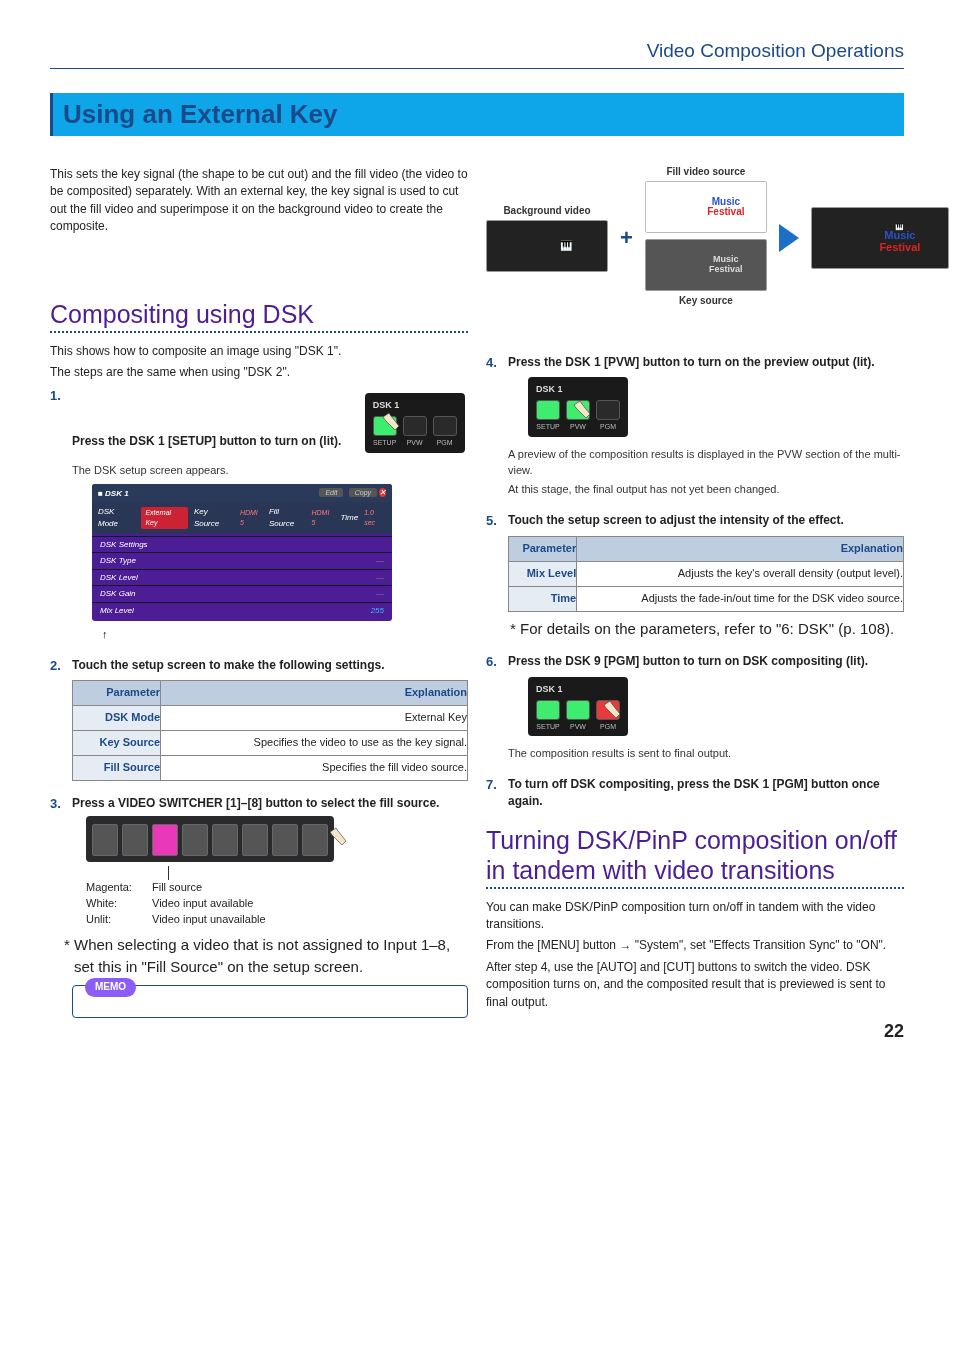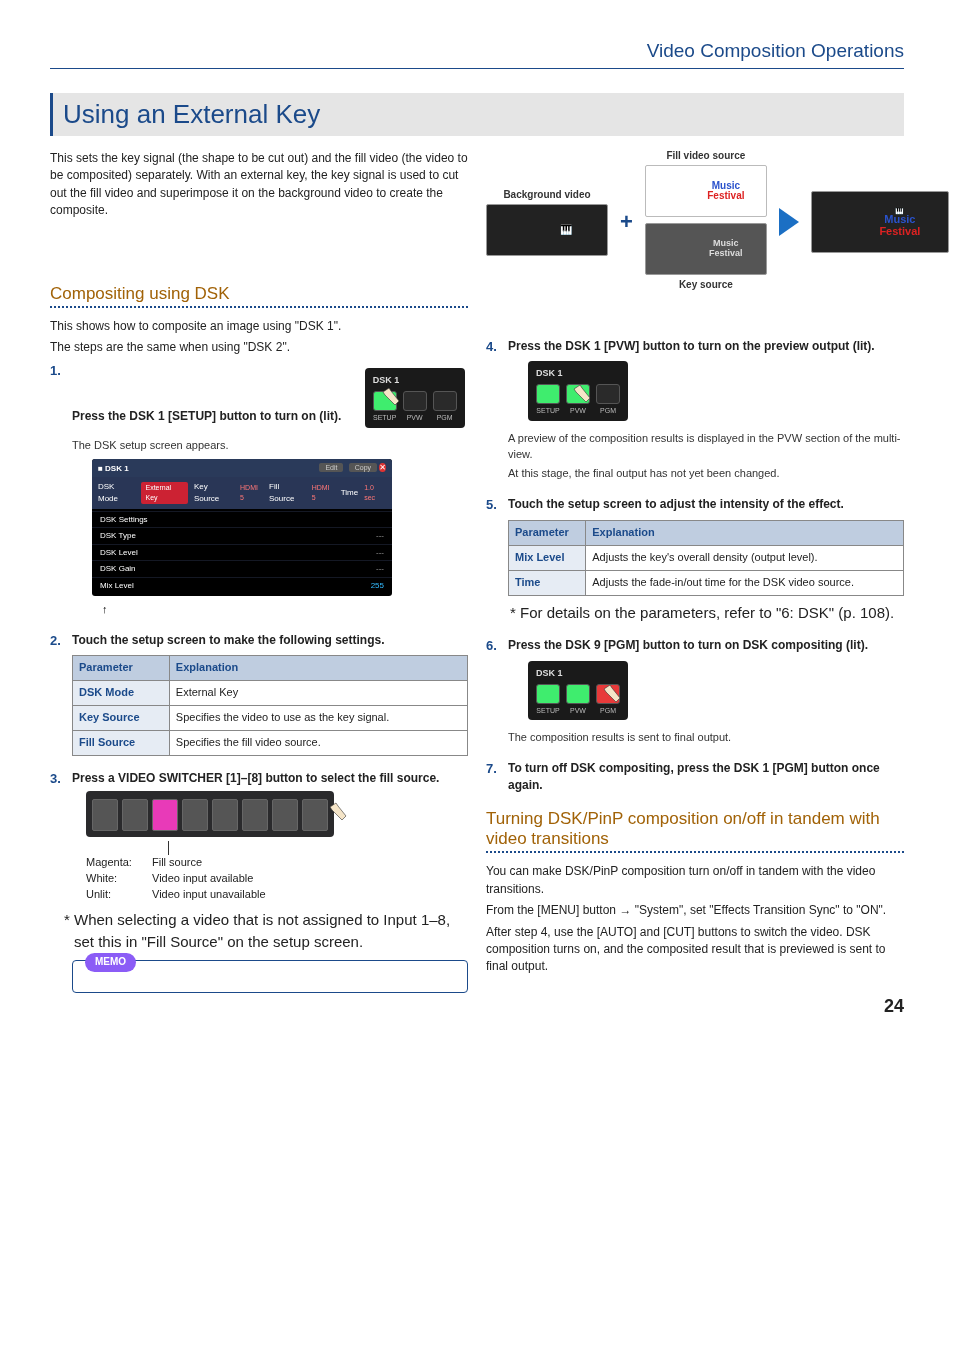--- a/index.html
+++ b/index.html
@@ -18,40 +18,40 @@
   .header-right {
     text-align: right;
     color: #1b4a8a;
     font-size: 19px;
     font-weight: 400;
     padding-bottom: 6px;
     border-bottom: 1px solid #1b4a8a;
     margin-bottom: 24px;
   }
   .h1-box {
-    background: #e5e5e5;
+    background: #0ea5e9;
     color: #1b4a8a;
     font-size: 26px;
-    font-weight: 400;
+    font-weight: 700;
     padding: 6px 10px;
     border-left: 3px solid #1b4a8a;
-    margin-bottom: 10px;
+    margin-bottom: 26px;
   }
   .columns {
     display: flex;
     gap: 18px;
   }
   .col {
     flex: 1;
     min-width: 0;
   }
   p, li { line-height: 1.45; margin: 4px 0; }
   .h2 {
-    color: #a16207;
-    font-size: 17px;
+    color: #4c1d95;
+    font-size: 25px;
     font-weight: 400;
     margin: 0 0 2px 0;
   }
   .dotted {
     border-bottom: 2px dotted #1b4a8a;
     height: 0;
     margin-bottom: 10px;
   }
   ol.steps {
     list-style: none;
@@ -74,22 +74,22 @@
   .step-title { font-weight: bold; }
   .indent { margin-left: 0; }
   table.ptable {
     border-collapse: collapse;
     width: 100%;
     font-size: 11px;
     margin: 6px 0;
   }
   table.ptable th, table.ptable td {
     border: 1px solid #888;
-    padding: 4px 6px;
-    text-align: left;
+    padding: 4px 0;
+    text-align: right;
   }
   table.ptable th {
     background: #bfcde0;
     color: #1b4a8a;
     font-weight: bold;
   }
   table.ptable td.rowhead {
     background: #e6ecf4;
     color: #1b4a8a;
     font-weight: bold;
@@ -144,27 +144,28 @@
   .dsk-panel .title { color: #ddd; font-weight: bold; margin-bottom: 4px; font-size:9px;}
   .dsk-panel .btns { display: flex; gap: 6px; }
   .dsk-panel .btn {
     width: 22px; height: 18px; background: #2a2a2a; border: 1px solid #555;
     border-radius: 3px; position: relative;
   }
   .dsk-panel .btn.lit { background: #3fed6e; }
   .dsk-panel .lbl { font-size: 7px; color: #bbb; text-align:center; margin-top:2px;}
 
   .screenshot-box {
-    background: #000000;
+    background: #4c1d95;
     color: #fff;
     font-size: 8px;
     border-radius: 3px;
     overflow: hidden;
     margin: 6px 0 6px 20px;
     width: 300px;
+    font-style: italic;
   }
   .screenshot-box .bar {
     background: #2a3a5a; padding: 3px 6px; display:flex; justify-content:space-between; align-items:center;
   }
   .screenshot-box .bar .pill { background:#555; color:#ccc; padding:1px 6px; border-radius:2px; font-size:7px; margin-left:3px;}
   .screenshot-box .bar .close { background:#d33; color:#fff; border-radius:50%; width:12px; height:12px; text-align:center; line-height:12px; font-size:8px;}
   .screenshot-box .row2 { background:#293656; padding:4px 6px; display:flex; gap:6px; align-items:center;}
   .screenshot-box .row2 .tag { background:#c23; color:#fff; padding:1px 4px; border-radius:2px; font-size:7px;}
   .screenshot-box .row2 .val { color:#f77; font-size:7px;}
   .screenshot-box .body { padding:2px 0;}
@@ -481,14 +482,14 @@
       </ol>
 
       <div class="h2" style="margin-top:14px; line-height:1.2;">Turning DSK/PinP composition on/off in tandem with video transitions</div>
       <div class="dotted"></div>
       <p>You can make DSK/PinP composition turn on/off in tandem with the video transitions.</p>
       <p><span>From the [MENU] button </span><span>→</span><span> "System", set "Effects Transition Sync" to "ON".</span></p>
       <p>After step 4, use the [AUTO] and [CUT] buttons to switch the video. DSK composition turns on, and the composited result that is previewed is sent to final output.</p>
     </div>
   </div>
 
-  <div class="pagenum">24</div>
+  <div class="pagenum">22</div>
 </div>
 
 </body></html>

